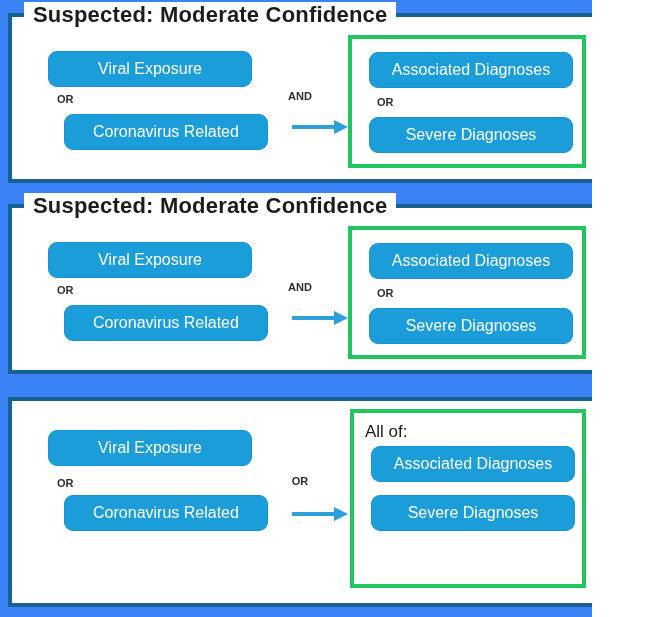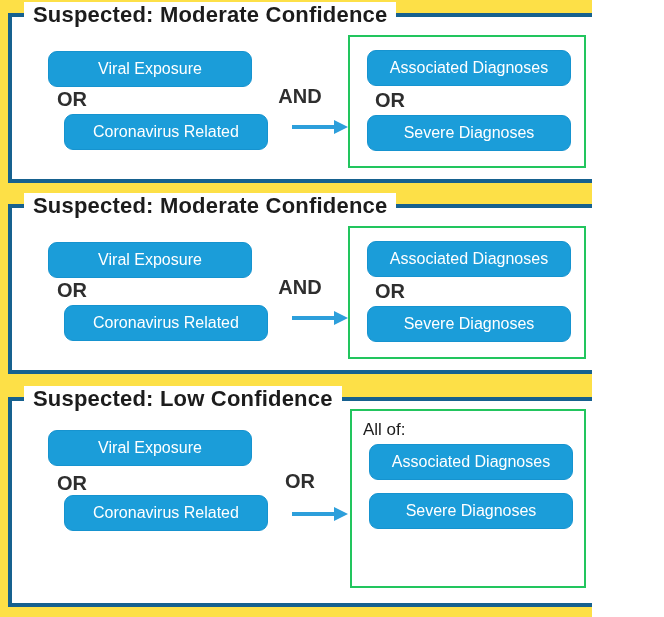--- a/index.html
+++ b/index.html
@@ -1,20 +1,20 @@
 <!DOCTYPE html>
 <html><head>
 <meta charset="utf-8">
 <style>
   html, body { margin: 0; padding: 0; background: #ffffff; }
   #figure {
     position: relative;
     width: 592px;
     height: 617px;
-    background: #fde047;
+    background: #3b82f6;
     font-family: "Liberation Sans", sans-serif;
     overflow: hidden;
   }
   .panel {
     position: absolute;
     left: 8px;
     width: 646px;
     border: 4px solid #16618F;
     background: #ffffff;
     box-sizing: border-box;
@@ -46,30 +46,30 @@
     color: #ffffff;
     font-size: 16px;
     display: flex;
     align-items: center;
     justify-content: center;
     box-sizing: border-box;
     white-space: nowrap;
   }
   .op {
     position: absolute;
-    font-size: 20px;
+    font-size: 11px;
     font-weight: 700;
     color: #2e2e2e;
     line-height: 17px;
   }
   .arrow { position: absolute; width: 56px; height: 14px; }
 
   .ibox {
     position: absolute;
-    border: 2px solid #22c55e;
+    border: 4px solid #22c55e;
     background: #ffffff;
     box-sizing: border-box;
   }
   .ihdr {
     position: absolute;
     font-size: 17px;
     color: #1c1c1c;
     line-height: 20px;
   }
 
@@ -133,21 +133,20 @@
         </svg>
     </div>
     <div class="ibox">
       <div class="node n-r1">Associated Diagnoses</div>
       <div class="op op-r">OR</div>
       <div class="node n-r2">Severe Diagnoses</div>
     </div>
   </div>
 
   <div class="panel p3">
-    <div class="panel-title">Suspected: Low Confidence</div>
     <div class="node n-l1">Viral Exposure</div>
     <div class="op op-l">OR</div>
     <div class="node n-l2">Coronavirus Related</div>
     <div class="op op-c">OR</div>
     <div class="arrow">
       <svg width="56" height="14" viewBox="0 0 56 14">
           <rect x="0" y="5" width="44" height="4" fill="#2D9FDB"></rect>
           <polygon points="42,0 56,7 42,14" fill="#2D9FDB"></polygon>
         </svg>
     </div>

